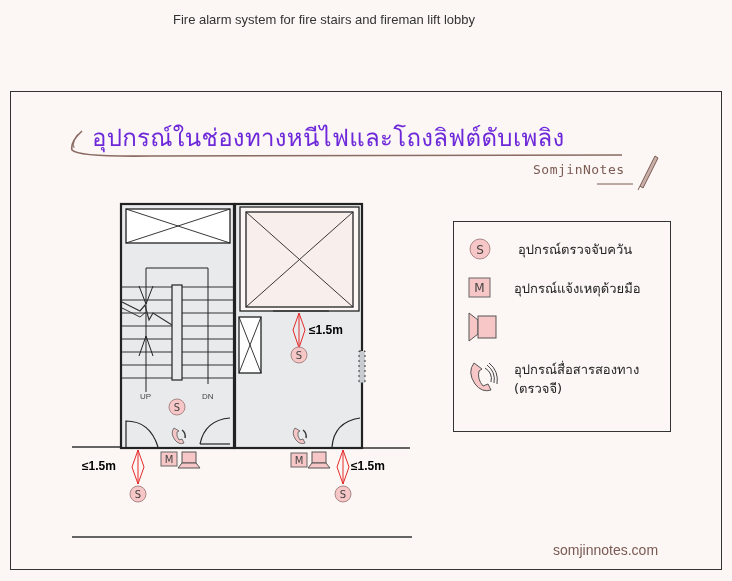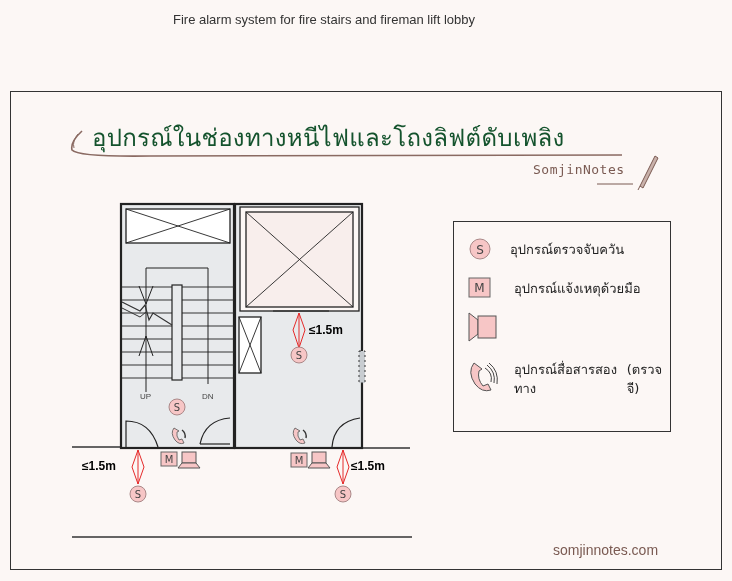--- a/index.html
+++ b/index.html
@@ -1,19 +1,19 @@
 <!DOCTYPE html>
 <html><head>
 <meta charset="utf-8">
 <style>
   html,body{margin:0;padding:0;}
   body{width:732px;height:581px;background:#fcf7f5;position:relative;overflow:hidden;font-family:"DejaVu Sans",sans-serif;color:#222;}
   .top-caption{position:absolute;top:12px;left:0;width:648px;text-align:center;font-size:13px;color:#333;font-family:"Liberation Sans",sans-serif;}
   .frame{position:absolute;left:10px;top:91px;width:712px;height:479px;border:1.5px solid #333;background:#fcf7f5;box-sizing:border-box;}
-  .title{position:absolute;left:92px;top:118px;font-size:24px;color:#14532d;font-family:"DejaVu Sans",sans-serif;letter-spacing:0.3px;}
+  .title{position:absolute;left:92px;top:118px;font-size:24px;color:#6d28d9;font-family:"DejaVu Sans",sans-serif;letter-spacing:0.3px;}
   .brand{position:absolute;left:533px;top:162px;font-size:13px;color:#7a5a52;font-family:"DejaVu Sans Mono",monospace;letter-spacing:0.5px;}
   svg.plan{position:absolute;left:0;top:0;}
   .legend{position:absolute;left:453px;top:221px;width:218px;height:211px;border:1.3px solid #333;box-sizing:border-box;}
   .legend-row{position:absolute;left:14px;display:flex;align-items:flex-start;}
   .legend-label{font-size:13px;color:#222;line-height:19px;font-family:"DejaVu Sans",sans-serif;}
   .footer{position:absolute;left:553px;top:542px;font-size:14px;color:#7a5a52;font-family:"Liberation Sans",sans-serif;}
   .dim{position:absolute;font-size:12px;color:#000000;font-weight:bold;font-family:"Liberation Sans",sans-serif;}
   .label-small{position:absolute;font-size:8px;color:#444;font-family:Liberation Sans, sans-serif;text-align:right;}
 </style>
 </head>
@@ -163,25 +163,25 @@
 </svg>
 
 <div class="label-small" style="left:140px;top:392px;">UP</div>
 <div class="label-small" style="left:202px;top:392px;">DN</div>
 
 <div class="dim" style="left:309px;top:323px;">≤1.5m</div>
 <div class="dim" style="left:82px;top:459px;">≤1.5m</div>
 <div class="dim" style="left:351px;top:459px;">≤1.5m</div>
 
 <div class="legend">
-  <div class="legend-row" style="left:56px;top:18px;">
+  <div class="legend-row" style="left:64px;top:18px;">
     <span class="legend-label">อุปกรณ์ตรวจจับควัน</span>
   </div>
   <div class="legend-row" style="left:60px;top:57px;align-items:flex-end;">
     <span class="legend-label">อุปกรณ์แจ้งเหตุด้วยมือ</span>
   </div>
-  <div class="legend-row" style="left:60px;top:138px;">
+  <div class="legend-row" style="left:60px;top:138px;flex-direction:column;">
     <span class="legend-label">อุปกรณ์สื่อสารสองทาง</span>
     <span class="legend-label">(ตรวจจี)</span>
   </div>
 </div>
 
 <div class="footer">somjinnotes.com</div>
 
 </body></html>

